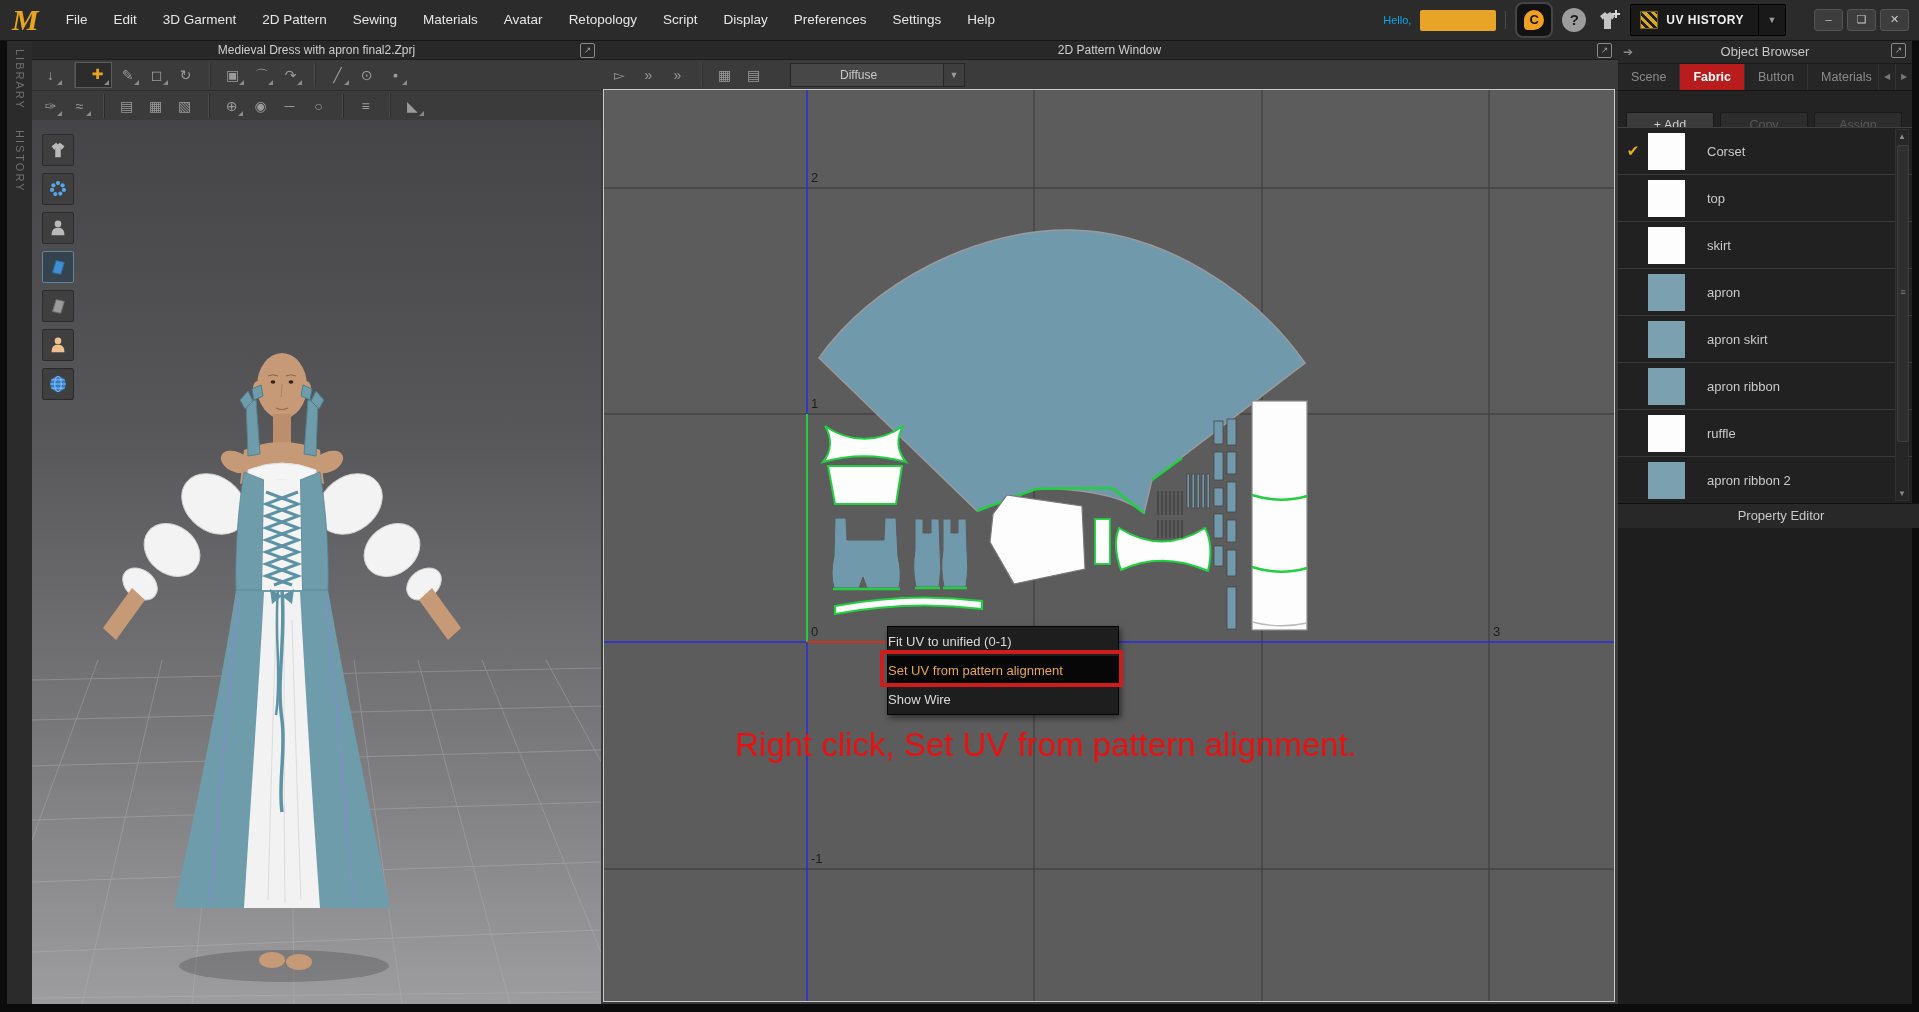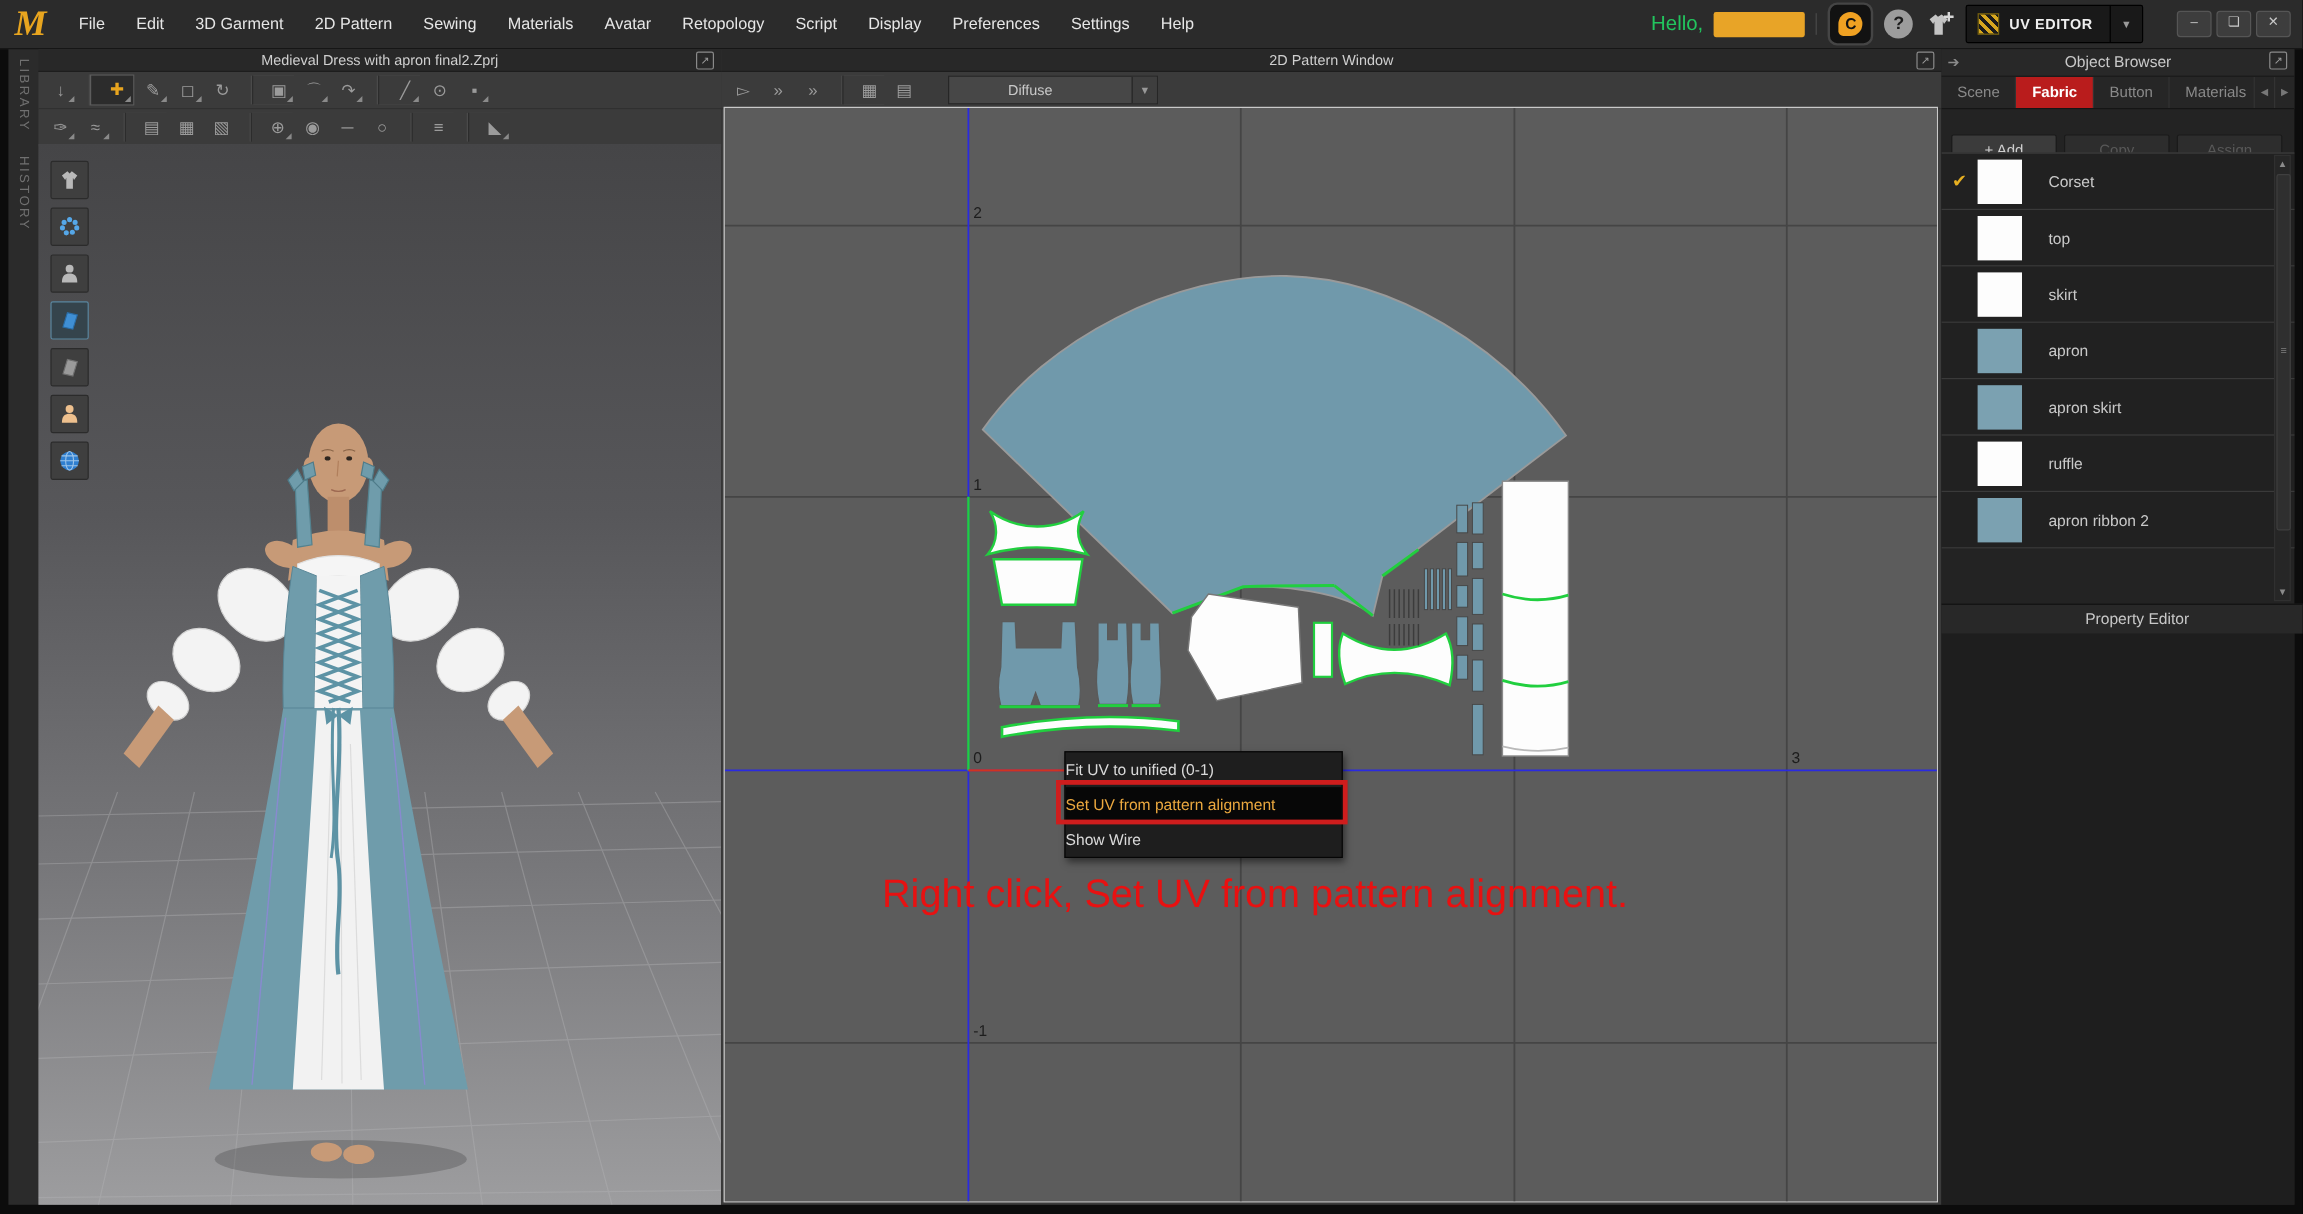--- a/index.html
+++ b/index.html
@@ -6,21 +6,21 @@
   #app{position:relative;width:1919px;height:1012px;background:#0c0c0c;overflow:hidden;
        font-family:"Liberation Sans",sans-serif;-webkit-font-smoothing:antialiased;}
 
   
   #menubar{position:absolute;left:0;top:0;width:1919px;height:40px;background:#2b2b2b;
            border-bottom:1px solid #161616;display:flex;align-items:center;}
   #logo{font-family:"Liberation Serif",serif;font-weight:bold;font-style:italic;font-size:30px;
         color:#e8a51f;margin:0 14px 0 12px;line-height:36px;}
   .menu-item{padding:0 13px;font-size:13.5px;color:#e6e6e6;line-height:40px;cursor:default;}
   #menu-right{margin-left:auto;display:flex;align-items:center;gap:9px;padding-right:10px;}
-  #hello{color:#22c55e;font-size:17px;}
+  #hello{color:#0ea5e9;font-size:11px;}
   #name-redaction{width:76px;height:21px;background:#e8a427;border-radius:2px;}
   .vdiv{width:1px;height:18px;background:#4a4a4a;}
   #clo-badge{width:34px;height:32px;background:#121212;border:2px solid #454545;border-radius:8px;
              display:flex;align-items:center;justify-content:center;}
   #clo-badge .blob{width:20px;height:20px;background:#f0a122;border-radius:50% 50% 50% 20%;
              color:#121212;font-weight:bold;font-size:13px;text-align:center;line-height:20px;}
   #help-badge{width:24px;height:24px;border-radius:50%;background:#9c9c9c;color:#1c1c1c;
               font-weight:bold;font-size:15px;text-align:center;line-height:24px;}
   #uv-box{height:30px;background:#191919;border:1px solid #000;border-radius:2px;
           display:flex;align-items:center;padding:0 0 0 9px;}
@@ -139,21 +139,21 @@
         </span>
       <span id="help-badge">?</span>
       <span style="display:flex">
         <svg width="26" height="24" viewBox="0 0 26 24">
           <path d="M5,8 L10,4 L12,6 L15,4 L20,8 L17,12 L16,10 L16,21 L9,21 L9,10 L8,12 Z" fill="#c4c4c4"></path>
           <path d="M20,2 h2 v3 h3 v2 h-3 v3 h-2 v-3 h-3 v-2 h3 Z" fill="#d8d8d8"></path>
         </svg>
       </span>
       <div id="uv-box">
         <span class="checker"></span>
-        <span class="lbl">UV EDITOR</span>
+        <span class="lbl">UV HISTORY</span>
         <span class="dd">▼</span>
       </div>
       <span style="width:6px"></span>
       <span style="display:flex">
 
       <span class="win-ctl">–</span>
           <span class="win-ctl">❏</span>
           <span class="win-ctl">✕</span>
         </span>
     </div>
@@ -495,20 +495,25 @@
           <span class="swatch" style="background: rgb(123, 161, 177);"></span>
           <span class="flabel">apron</span>
         </div>
         <div class="fabric-row">
           <span class="check">✔</span>
           <span class="swatch" style="background: rgb(123, 161, 177);"></span>
           <span class="flabel">apron skirt</span>
         </div>
         <div class="fabric-row">
           <span class="check">✔</span>
+          <span class="swatch" style="background: rgb(123, 161, 177);"></span>
+          <span class="flabel">apron ribbon</span>
+        </div>
+        <div class="fabric-row">
+          <span class="check">✔</span>
           <span class="swatch" style="background: rgb(253, 253, 253);"></span>
           <span class="flabel">ruffle</span>
         </div>
         <div class="fabric-row">
           <span class="check">✔</span>
           <span class="swatch" style="background: rgb(123, 161, 177);"></span>
           <span class="flabel">apron ribbon 2</span>
         </div>
       </div>
     <div id="fab-scrollbar">

